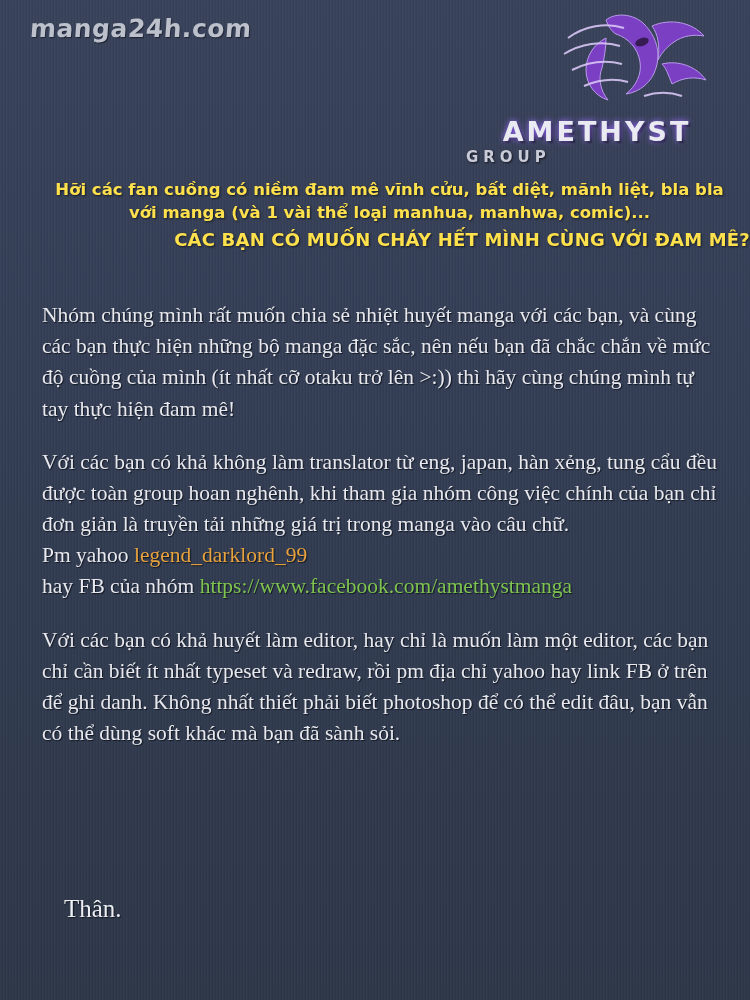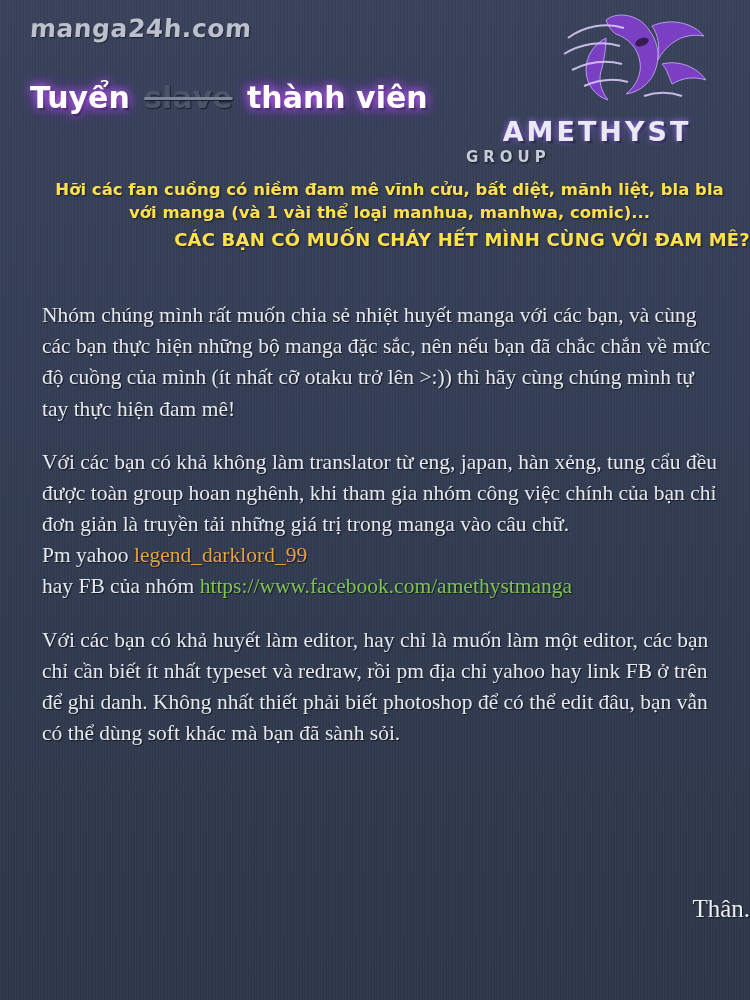--- a/index.html
+++ b/index.html
@@ -139,41 +139,36 @@
     text-shadow: 1px 1px 1px rgba(10,14,22,0.8);
   }
   .para { margin-bottom: 22px; }
   .para p { margin: 0; }
   .yahoo-link { color: #e8a33d; }
   .fb-link { color: #7ec44f; }
   .sign {
     position: absolute;
     left: 0; right: 0;
     top: 895px;
-    text-align: right;
-    padding-left: 90px;
+    text-align: left;
+    padding-left: 64px;
     color: #eceef3;
     font-family: "Liberation Serif", serif;
     font-size: 25px;
     text-shadow: 1px 1px 1px rgba(10,14,22,0.8);
   }
 </style>
 </head>
 <body>
 
 <div class="page"></div>
 <div class="inner">
 
   <div class="watermark">manga24h.com</div>
 
-  <div class="headline">
-    <span class="w1">Tuyển</span>
-    <span class="w-strike">slave</span>
-    <span class="w2">thành viên</span>
-  </div>
 
   <div class="logo">
     <svg width="280" height="120" viewBox="0 0 280 120">
       <g fill="#7b3fc4" stroke="#b99bea" stroke-width="1">
         <path d="M150 12 C 160 4, 178 6, 188 16 C 200 28, 205 44, 200 60 C 196 74, 184 84, 170 86 C 180 78, 186 66, 184 54 C 182 40, 172 30, 160 26 C 156 24, 152 18, 150 12 Z"></path>
         <path d="M196 18 C 214 10, 236 14, 248 28 C 238 26, 226 28, 218 34 C 212 38, 206 44, 202 52 C 204 38, 202 26, 196 18 Z"></path>
         <path d="M206 56 C 222 52, 240 58, 250 72 C 238 68, 226 70, 216 76 C 212 66, 210 60, 206 56 Z"></path>
         <path d="M150 30 C 138 36, 130 48, 130 62 C 130 76, 139 88, 152 92 C 144 82, 142 70, 146 60 C 148 52, 150 40, 150 30 Z"></path>
       </g>
       <g fill="none" stroke="#d8c6f5" stroke-width="2" opacity="0.9">

